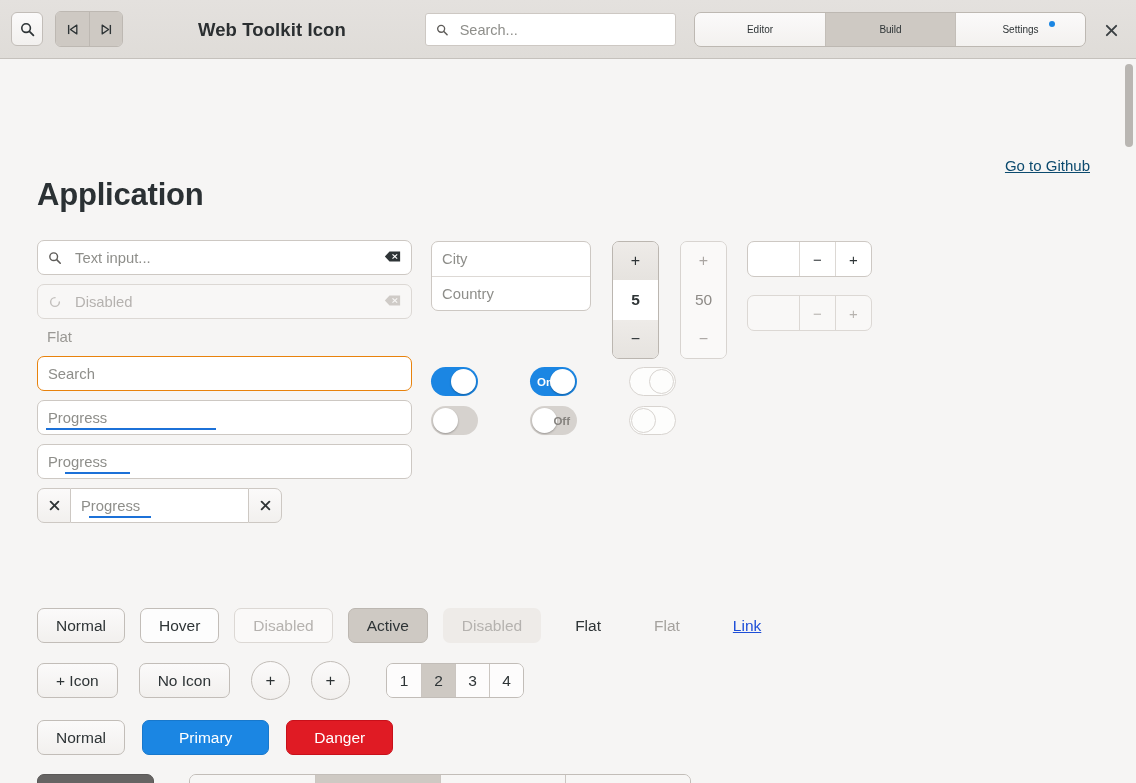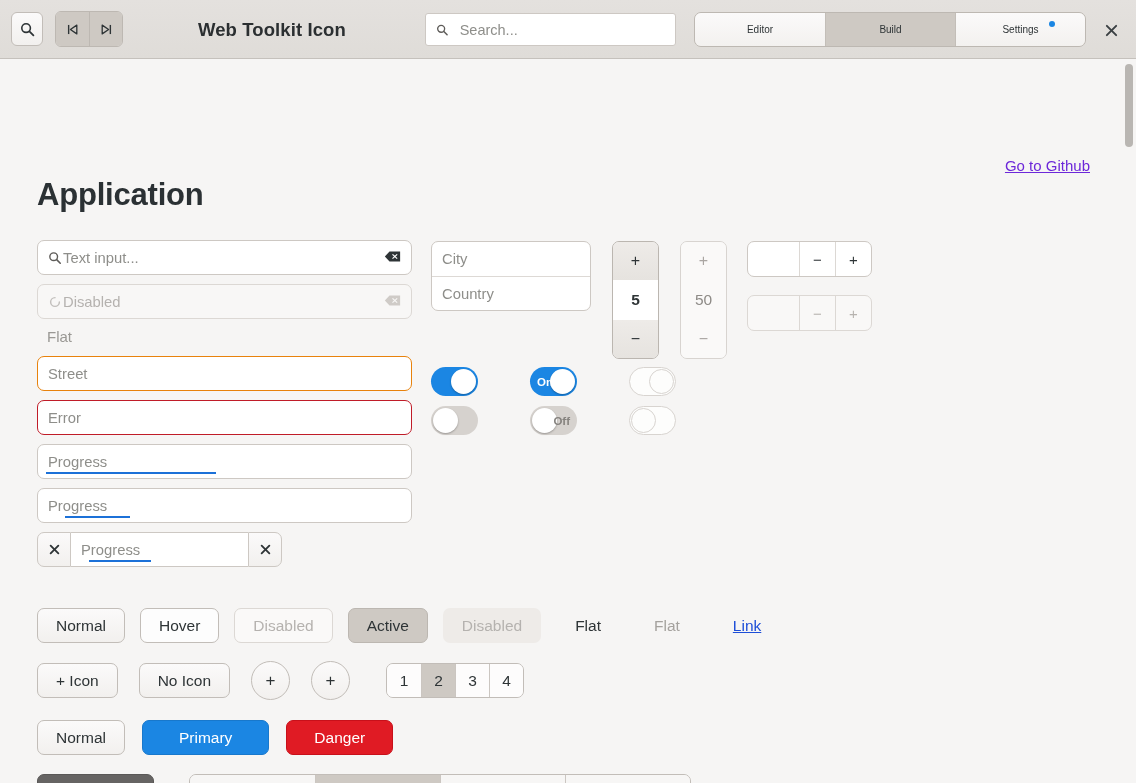--- a/index.html
+++ b/index.html
@@ -63,38 +63,38 @@
   }
   .hb-close{
     position:absolute;right:12px;top:17px;width:26px;height:26px;
     display:flex;align-items:center;justify-content:center;cursor:pointer;
     font-size:16px;color:#3b4043;
   }
 
   
   .content{ position:relative; width:1136px; height:724px; background:#f6f5f4; }
   .ghlink{
-    position:absolute;right:46px;top:98px;font-size:15px;color:#6d28d9;
+    position:absolute;right:46px;top:98px;font-size:15px;color:#0c4a6e;
     text-decoration:underline;cursor:pointer;
   }
   .page-title{
     position:absolute;left:37px;top:118px;
     font-size:31px;font-weight:bold;color:#2b3134;letter-spacing:-.2px;
   }
   .scrollbar-track{ position:absolute;right:0;top:0;width:14px;height:724px;background:#f6f5f4; }
   .scrollbar-thumb{
     position:absolute;right:3px;top:5px;width:8px;height:83px;
     border-radius:4px;background:#b9b6b2;cursor:pointer;
   }
 
   
   .col1{ position:absolute;left:37px;top:181px;width:375px; }
   .inp{
     width:375px;height:35px;border:1px solid #cdc8c3;border-radius:7px;background:#fff;
-    display:flex;align-items:center;padding:0 10px;gap:1px;margin-bottom:9px;
+    display:flex;align-items:center;padding:0 10px;gap:13px;margin-bottom:9px;
     font-size:14.8px;
   }
   .inp .ph{ color:#8e8e8a; flex:1; }
   .inp.disabled{ background:#f8f7f6;border-color:#dcd8d4; }
   .inp.disabled .ph{ color:#b5b2af; }
   .inp.warning{ border-color:#e8820c; border-width:1.4px; }
   .inp.error{ border-color:#c01c28; border-width:1.4px; }
   .flat-label{ font-size:15px;color:#9a9894;margin:8px 0 11px 10px; }
   .inp.prog{ position:relative; overflow:hidden; }
   .prog-bar{ position:absolute;left:8px;bottom:4px;height:2.5px;background:#1c71d8; }
@@ -287,26 +287,23 @@
           <path d="M6.5 1 H19 V13 H6.5 L1 7 Z" fill="#cfcbc7"></path>
           <line x1="10" y1="4.5" x2="15.5" y2="9.5" stroke="#f8f7f6" stroke-width="1.4"></line>
           <line x1="15.5" y1="4.5" x2="10" y2="9.5" stroke="#f8f7f6" stroke-width="1.4"></line>
         </svg>
       </span>
     </div>
 
     <div class="flat-label">Flat</div>
 
     <div class="inp warning">
-      <span class="ph">Street</span>
-    </div>
-
-    <div class="inp error">
-      <span class="ph">Error</span>
-    </div>
+      <span class="ph">Search</span>
+    </div>
+
 
     <div class="inp prog">
       <span class="ph">Progress</span>
       <span class="prog-bar" style="width:170px;"></span>
     </div>
 
     <div class="inp prog">
       <span class="ph">Progress</span>
       <span class="prog-bar" style="width:65px;left:27px;"></span>
     </div>

